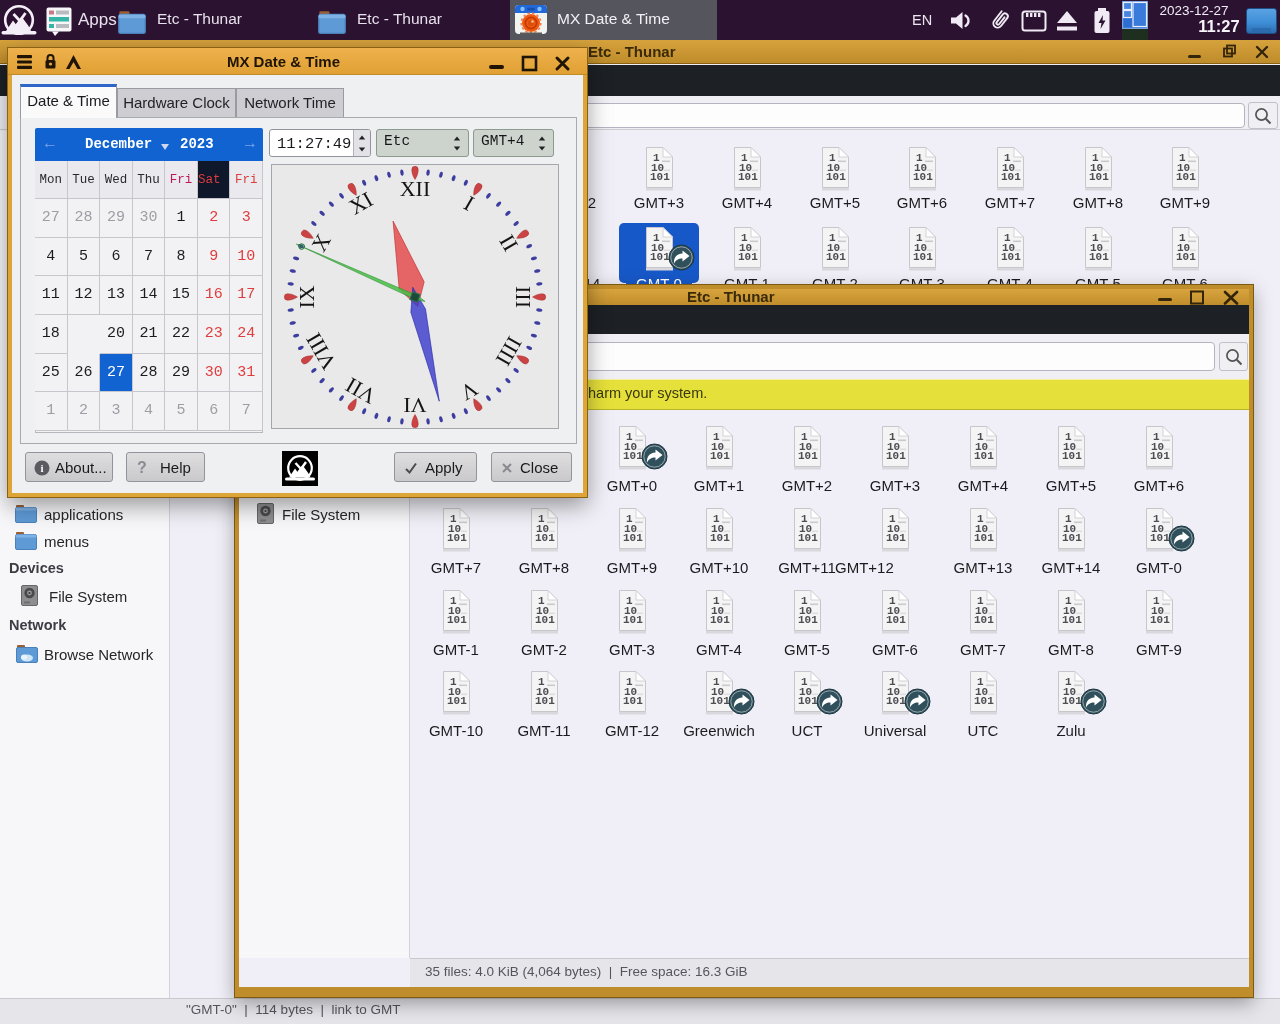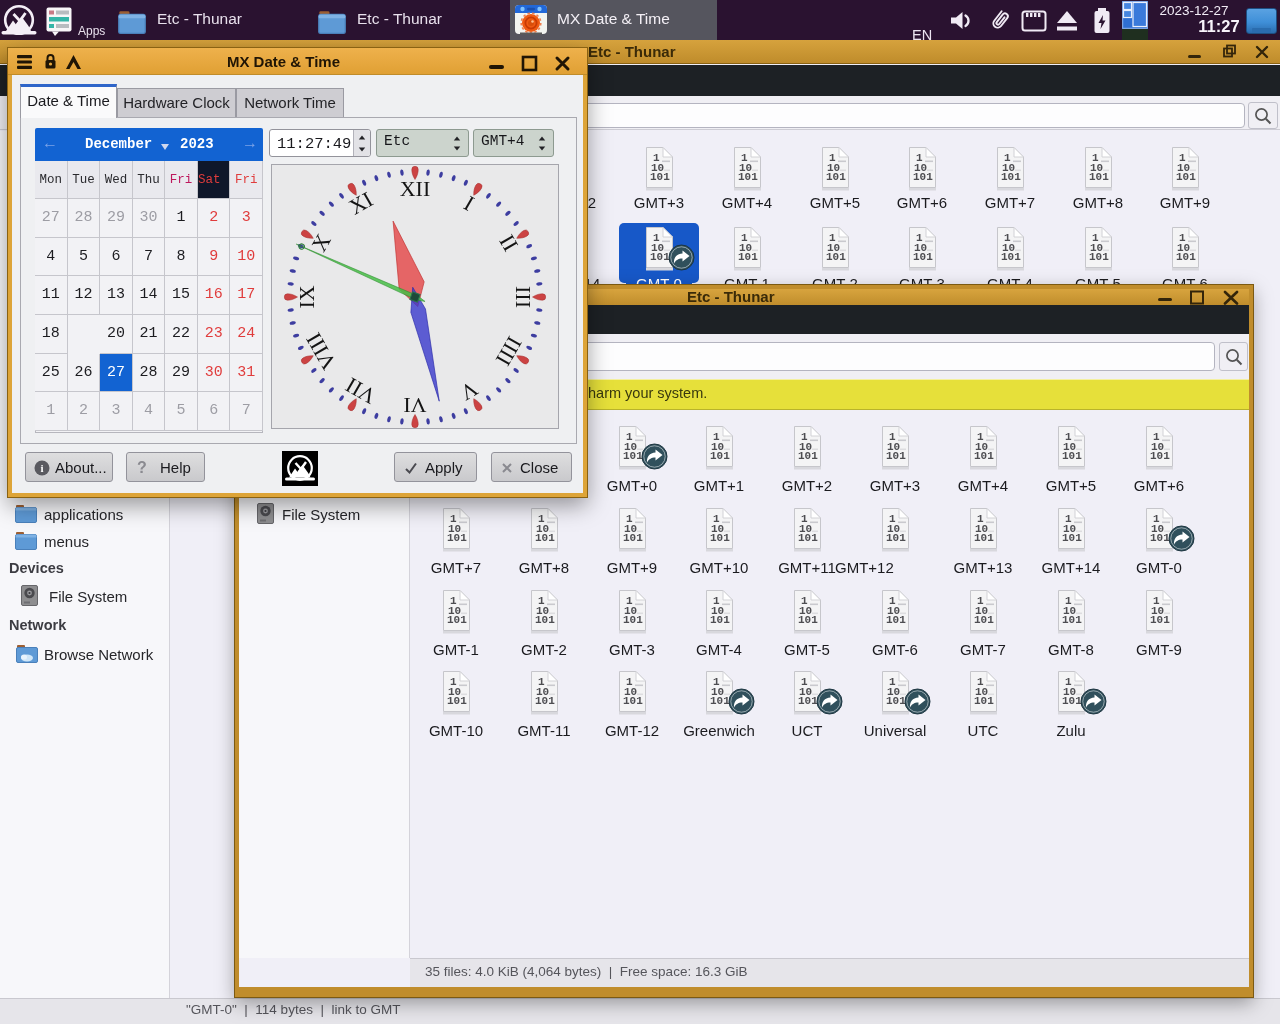--- a/index.html
+++ b/index.html
@@ -1010,21 +1010,21 @@
     </svg>
 <svg class="abs" style="left:46px;top:7px" width="27" height="29" viewBox="0 0 27 29">
       <rect x="0.5" y="0.5" width="25" height="24" rx="2" fill="#f8f6f8"></rect>
       <rect x="3" y="3.5" width="5" height="4" fill="#c87a86"></rect>
       <rect x="10" y="3.5" width="13" height="4" fill="#b8bcc0"></rect>
       <rect x="3" y="10" width="20" height="4.5" fill="#35b5a8"></rect>
       <rect x="3" y="17" width="5" height="4" fill="#35b5a8"></rect>
       <rect x="10" y="17" width="13" height="4" fill="#b8bcc0"></rect>
       <path d="M6,24.5 L13,24.5 L9,29 Z" fill="#f8f6f8"></path>
     </svg>
-<div class="abs" style="left:78px;top:24px;font-size:12px;color:#e8e0ec;">Apps</div>
+<div class="abs" style="left:78px;top:10px;font-size:17px;color:#e8e0ec;">Apps</div>
 <svg style="position:absolute;left:118px;top:10px" width="28" height="24" viewBox="0 0 22 19">
 <path d="M1,4 L1,2 Q1,1 2,1 L8,1 Q9,1 9,2 L9,4 Z" fill="#9c5f33"></path>
 <rect x="0.5" y="3.5" width="21" height="15" rx="1.5" fill="#5e9ad6" stroke="#4a80ba"></rect>
 <path d="M0.5,6.5 L21.5,6.5 L21.5,5 Q21.5,3.5 20,3.5 L2,3.5 Q0.5,3.5 0.5,5 Z" fill="#7fb2e4"></path>
 </svg>
 <div class="abs" style="left:157px;top:10px;font-size:15.5px;color:#e8e0ec;">Etc - Thunar</div>
 <svg style="position:absolute;left:318px;top:10px" width="28" height="24" viewBox="0 0 22 19">
 <path d="M1,4 L1,2 Q1,1 2,1 L8,1 Q9,1 9,2 L9,4 Z" fill="#9c5f33"></path>
 <rect x="0.5" y="3.5" width="21" height="15" rx="1.5" fill="#5e9ad6" stroke="#4a80ba"></rect>
 <path d="M0.5,6.5 L21.5,6.5 L21.5,5 Q21.5,3.5 20,3.5 L2,3.5 Q0.5,3.5 0.5,5 Z" fill="#7fb2e4"></path>
@@ -1038,21 +1038,21 @@
       <circle cx="25.5" cy="5" r="2.2" fill="#7fc2ff"></circle>
       <rect x="13" y="3.8" width="8" height="2.6" rx="1.3" fill="#1a50b0"></rect>
       <circle cx="17" cy="19" r="9" fill="#ef5a12"></circle>
       <circle cx="17" cy="19" r="9.8" fill="none" stroke="#f08050" stroke-width="1.6" stroke-dasharray="2.5,2.2"></circle>
       <circle cx="17" cy="19" r="5.6" fill="none" stroke="#c83a04" stroke-width="1.8"></circle>
       <circle cx="17" cy="19" r="3" fill="#d84e0a"></circle>
       <circle cx="18.5" cy="17.5" r="1.3" fill="#ffc090"></circle>
       <rect x="6" y="28.5" width="22" height="2" fill="#5a5a5a"></rect>
     </svg>
 <div class="abs" style="left:557px;top:10px;font-size:15.5px;color:#f4f0f6;">MX Date &amp; Time</div>
-<div class="abs" style="left:912px;top:12px;font-size:14.5px;color:#ece4f0;margin-top:15px;">EN</div>
+<div class="abs" style="left:912px;top:12px;font-size:14.5px;color:#ece4f0;">EN</div>
 <svg class="abs" style="left:949px;top:9px" width="27" height="23" viewBox="0 0 27 23">
       <path d="M2,8.5 L7,8.5 L13.5,3 L13.5,20 L7,14.5 L2,14.5 Z" fill="#f0eaf4"></path>
       <path d="M16.5,6.5 C20.5,9 20.5,14.5 16.5,17" fill="none" stroke="#f0eaf4" stroke-width="2.3" stroke-linecap="round"></path>
     </svg>
 <svg class="abs" style="left:987px;top:7px" width="25" height="28" viewBox="0 0 25 28">
       <g transform="rotate(38 12.5 14)">
         <path d="M8.2,5 L8.2,17 A4.3,4.3 0 0 0 16.8,17 L16.8,7 A2.9,2.9 0 0 0 11,7 L11,16.5 A1.6,1.6 0 0 0 14.2,16.5 L14.2,8" fill="none" stroke="#f0eaf4" stroke-width="1.9" stroke-linecap="round"></path>
       </g>
     </svg>
 <svg class="abs" style="left:1021px;top:9px" width="26" height="24" viewBox="0 0 26 24">

